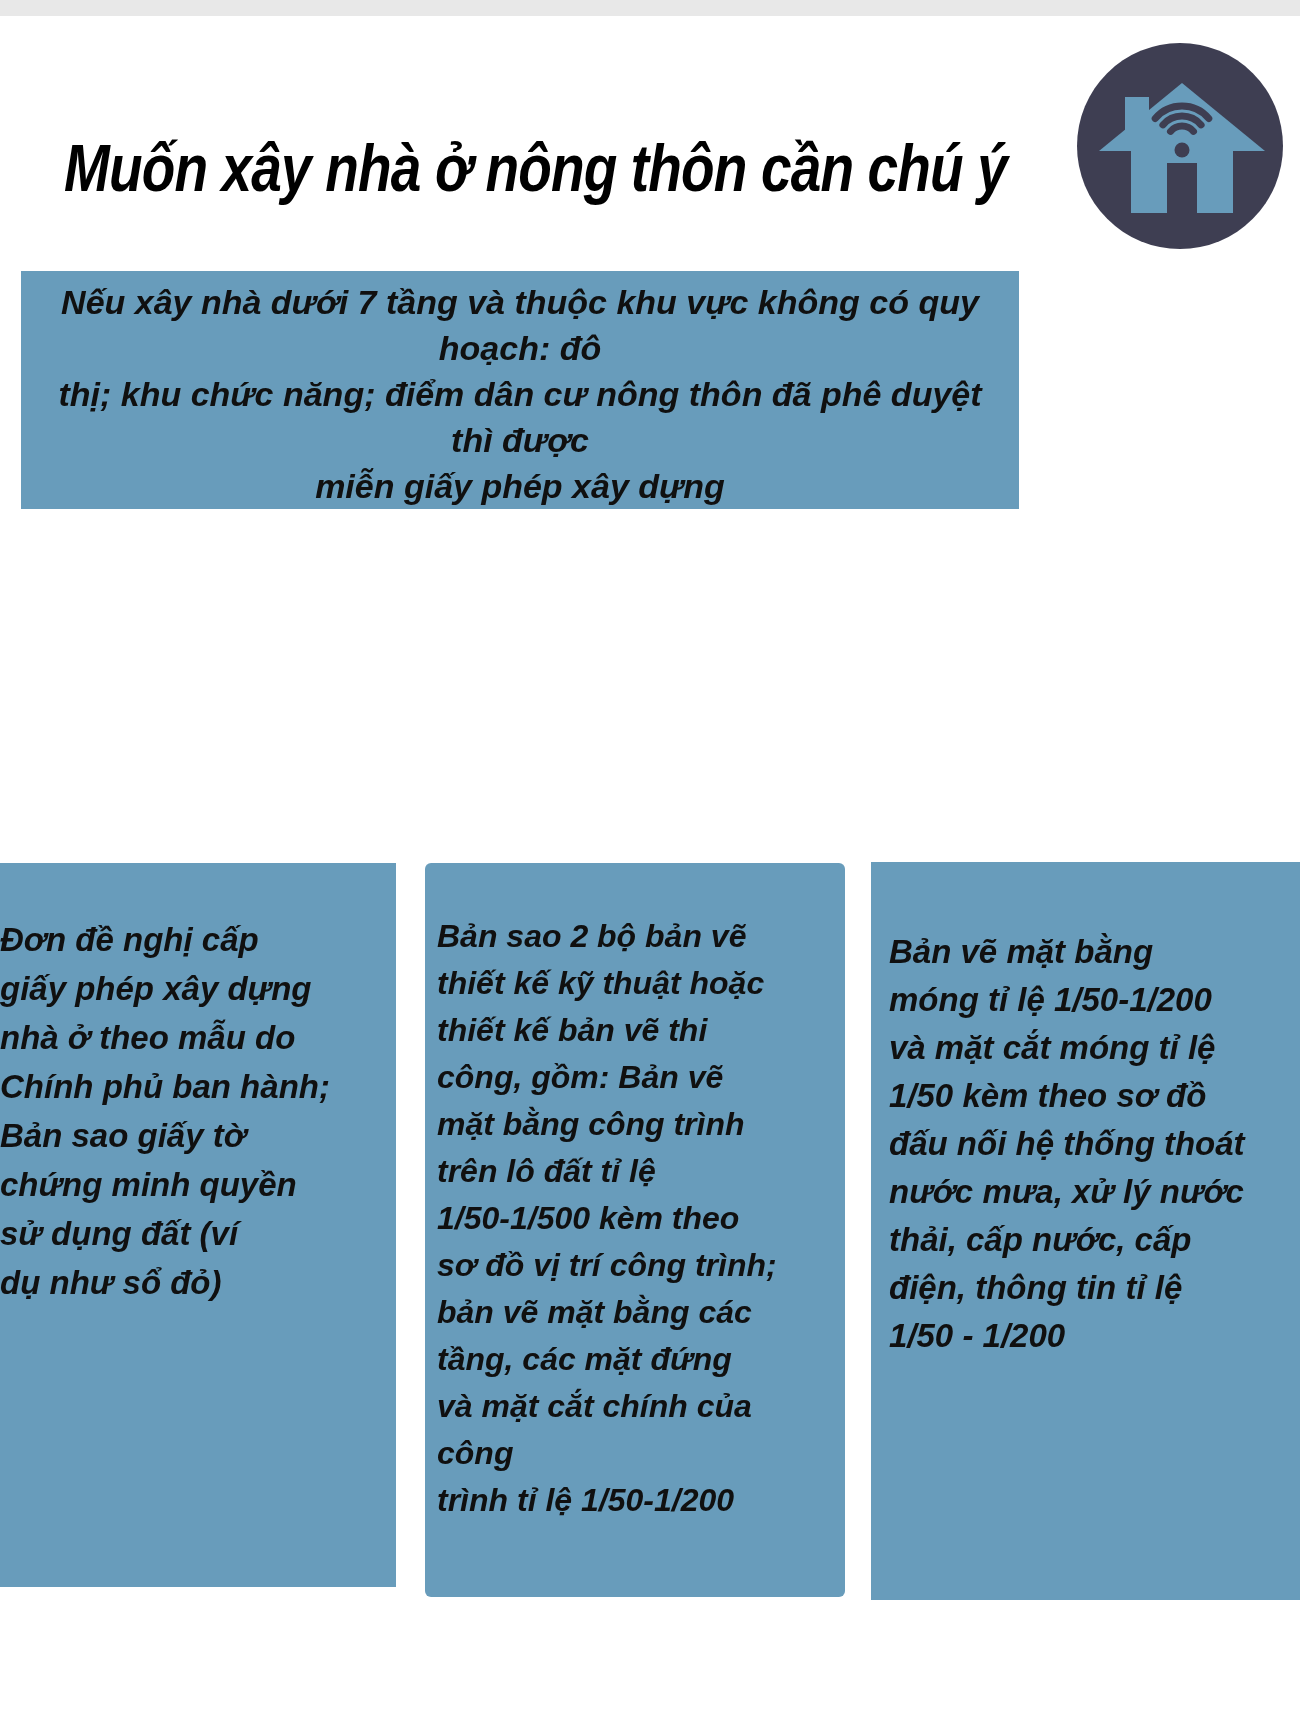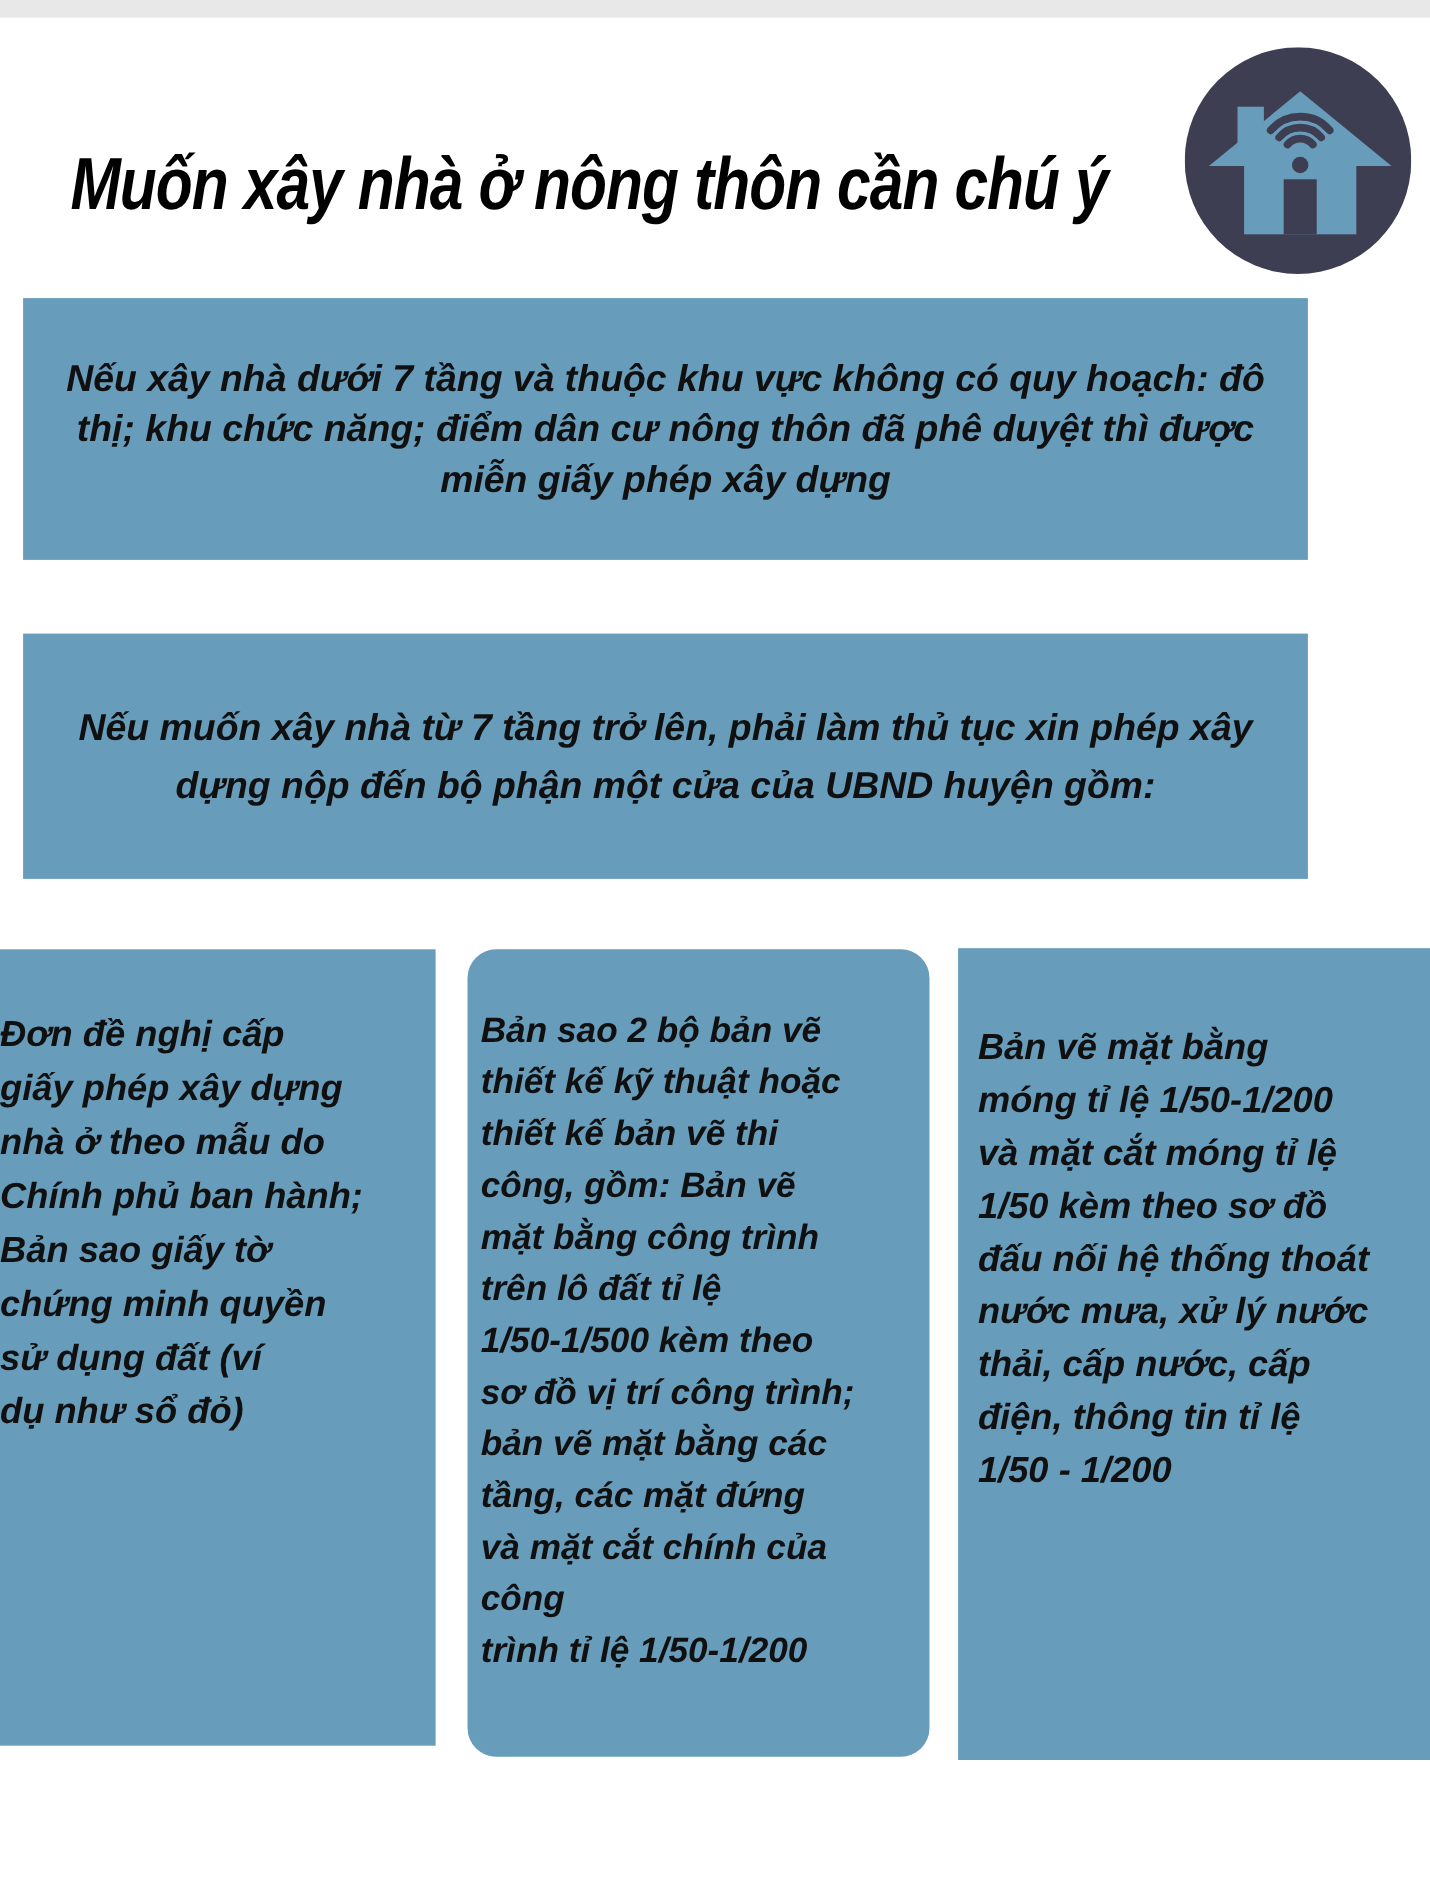--- a/index.html
+++ b/index.html
@@ -34,23 +34,23 @@
     left:1077px;top:27px;
     width:206px;height:206px;
   }
   .ic-bg{fill:var(--icon-circle);}
   .ic-house{fill:var(--box-blue);}
   .ic-door{fill:var(--icon-circle);}
   .ic-wifi path{stroke:var(--icon-circle);stroke-width:7;fill:none;stroke-linecap:round;}
   .ic-dot{fill:var(--icon-circle);}
   .banner{
     position:absolute;
-    left:21px;width:1168px;
+    left:21px;width:998px;
     background:var(--box-blue);
-    display:flex;align-items:center;justify-content:center;
+    display:flex;align-items:flex-end;justify-content:center;
     text-align:center;
   }
   .banner-1{top:255px;height:238px;}
   .banner-2{top:560px;height:223px;}
   .banner-text{
     color:var(--text);
     font-weight:bold;
     font-size:34px;
     white-space:pre-line;
     padding:0 30px;
@@ -63,21 +63,21 @@
     text-align:left;
     box-sizing:border-box;
   }
   .card-text{
     color:var(--text);
     font-weight:bold;
     white-space:pre-line;
   }
   .card-1{left:0;top:847px;width:396px;height:724px;padding-top:52px;}
   .card-1 .card-text{font-size:33px;line-height:49px;}
-  .card-2{left:425px;top:847px;width:420px;height:734px;border-radius:26px;padding:50px 12px 0 12px;}
+  .card-2{left:425px;top:847px;width:420px;height:734px;border-radius:6px;padding:50px 12px 0 12px;}
   .card-2 .card-text{font-size:32px;line-height:47px;}
   .card-3{left:871px;top:846px;width:429px;height:738px;padding:66px 14px 0 18px;}
   .card-3 .card-text{font-size:33px;line-height:48px;}
 </style>
 </head>
 <body>
 
 <div class="page">
 
   <h1 class="title">Muốn xây nhà ở nông thôn cần chú ý</h1>
@@ -99,24 +99,20 @@
       <circle class="ic-dot" cx="105" cy="107" r="7.5"></circle>
     </svg>
   </div>
 
   <div class="banner banner-1">
     <div class="banner-text">Nếu xây nhà dưới 7 tầng và thuộc khu vực không có quy hoạch: đô
 thị; khu chức năng; điểm dân cư nông thôn đã phê duyệt thì được
 miễn giấy phép xây dựng</div>
   </div>
 
-  <div class="banner banner-2">
-    <div class="banner-text">Nếu muốn xây nhà từ 7 tầng trở lên, phải làm thủ tục xin phép xây
-dựng nộp đến bộ phận một cửa của UBND huyện gồm:</div>
-  </div>
 
   <div class="card card-1">
     <div class="card-text">Đơn đề nghị cấp
 giấy phép xây dựng
 nhà ở theo mẫu do
 Chính phủ ban hành;
 Bản sao giấy tờ
 chứng minh quyền
 sử dụng đất (ví
 dụ như sổ đỏ)</div>

